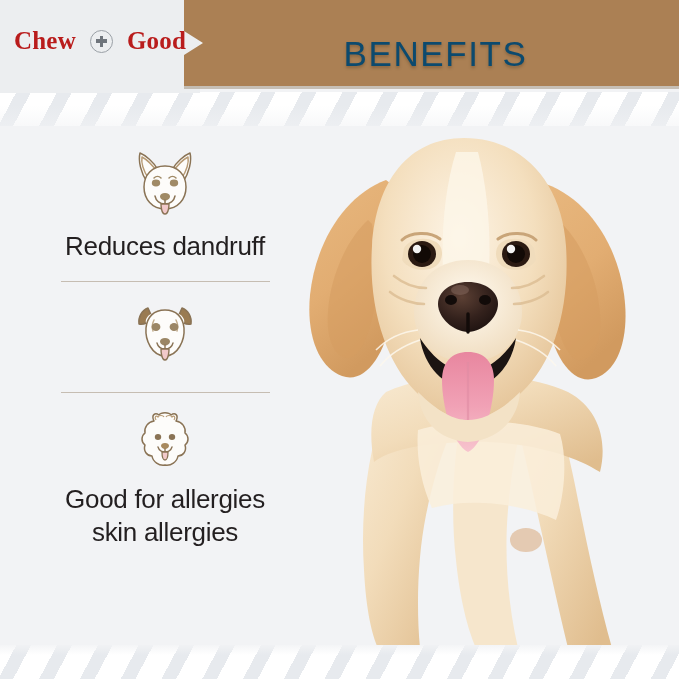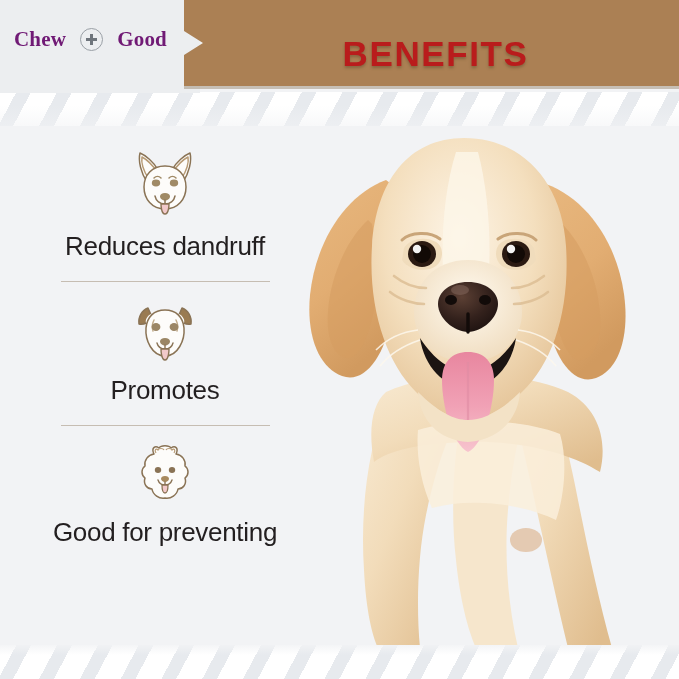--- a/index.html
+++ b/index.html
@@ -64,22 +64,22 @@
   }
   .logo {
     position: absolute;
     left: 14px;
     top: 27px;
     display: flex;
     align-items: center;
     gap: 13px;
     font-family: "Liberation Serif", serif;
     font-weight: bold;
-    font-size: 21px;
-    color: #701a75;
+    font-size: 25px;
+    color: #b91c1c;
     letter-spacing: 0.2px;
   }
   .logo-plus {
     display: inline-flex;
     align-items: center;
     justify-content: center;
     width: 21px; height: 21px;
     border: 1.6px solid #9aa0a6;
     border-radius: 50%;
     position: relative;
@@ -107,23 +107,23 @@
     width: 495px; height: 3px;
     background: rgba(120,94,62,0.35);
   }
   .header-title {
     position: absolute;
     left: 184px; top: 0;
     width: 495px; height: 108px;
     display: flex;
     align-items: center;
     justify-content: center;
-    color: #b91c1c;
+    color: #0c4a6e;
     font-size: 35px;
-    font-weight: bold;
+    font-weight: normal;
     letter-spacing: 1.6px;
     text-shadow: 0 2px 3px rgba(90,66,40,0.45);
     padding-left: 8px;
     box-sizing: border-box;
   }
 
   
   .benefits {
     position: absolute;
     left: 0; top: 126px;
@@ -241,21 +241,20 @@
         <ellipse cx="48" cy="29" rx="4.4" ry="4.0" fill="#9b8665"></ellipse>
         <path d="M39 40 C36 40 34 41.5 34 43.5 C34 45.5 36.5 47.5 39 47.5 C41.5 47.5 44 45.5 44 43.5 C44 41.5 42 40 39 40 Z" fill="#9b8665"></path>
         <g fill="none" stroke="#8a7355" stroke-width="1.4" stroke-linecap="round">
           <path d="M39 47 L39 51"></path>
           <path d="M39 51 C35 51 32 49 31 45"></path>
           <path d="M39 51 C43 51 46 49 47 45"></path>
         </g>
         <path d="M35 51 C35 51 35 62 39 62 C43 62 43 51 43 51 Z" fill="#f2c9ca" stroke="#8a7355" stroke-width="1.4" stroke-linejoin="round"></path>
       </svg>
       <div class="benefit-text">
-        <div>Promotes</div>
       </div>
     </div>
 
     <div class="divider"></div>
 
     <div class="benefit b3">
       <svg class="benefit-icon" width="72" height="68" viewBox="0 0 72 68">
         <path d="M25 12 C22 6 26 3 30 6 C32 3 40 3 42 6 C46 3 50 6 47 12
                  C53 13 57 18 56 24 C60 27 60 33 56 36 C58 42 54 47 49 47
                  C48 53 42 57 36 56 C30 57 24 53 23 47 C18 47 14 42 16 36
@@ -266,21 +265,22 @@
         <ellipse cx="43" cy="28" rx="3.2" ry="3.0" fill="#8a7355"></ellipse>
         <path d="M36 34 C33.5 34 32 35.2 32 36.8 C32 38.4 34 40 36 40 C38 40 40 38.4 40 36.8 C40 35.2 38.5 34 36 34 Z" fill="#a88a5f"></path>
         <g fill="none" stroke="#8a7355" stroke-width="1.4" stroke-linecap="round">
           <path d="M36 40 L36 43"></path>
           <path d="M36 43 C32.5 43 30 41 29 38"></path>
           <path d="M36 43 C39.5 43 42 41 43 38"></path>
         </g>
         <path d="M33 43 C33 43 33 51 36 51 C39 51 39 43 39 43 Z" fill="#f2c9ca" stroke="#8a7355" stroke-width="1.3" stroke-linejoin="round"></path>
       </svg>
       <div class="benefit-text">
-        <div>Good for preventing</div>
+        <div>Good for allergies</div>
+        <div>skin allergies</div>
       </div>
     </div>
   </div>
 
   <svg class="puppy" viewBox="0 0 411 551">
     <defs>
       <radialGradient id="furLight" cx="45%" cy="35%" r="70%">
         <stop offset="0%" stop-color="#fdf4e6"></stop>
         <stop offset="55%" stop-color="#f4dfbe"></stop>
         <stop offset="100%" stop-color="#e3c194"></stop>

